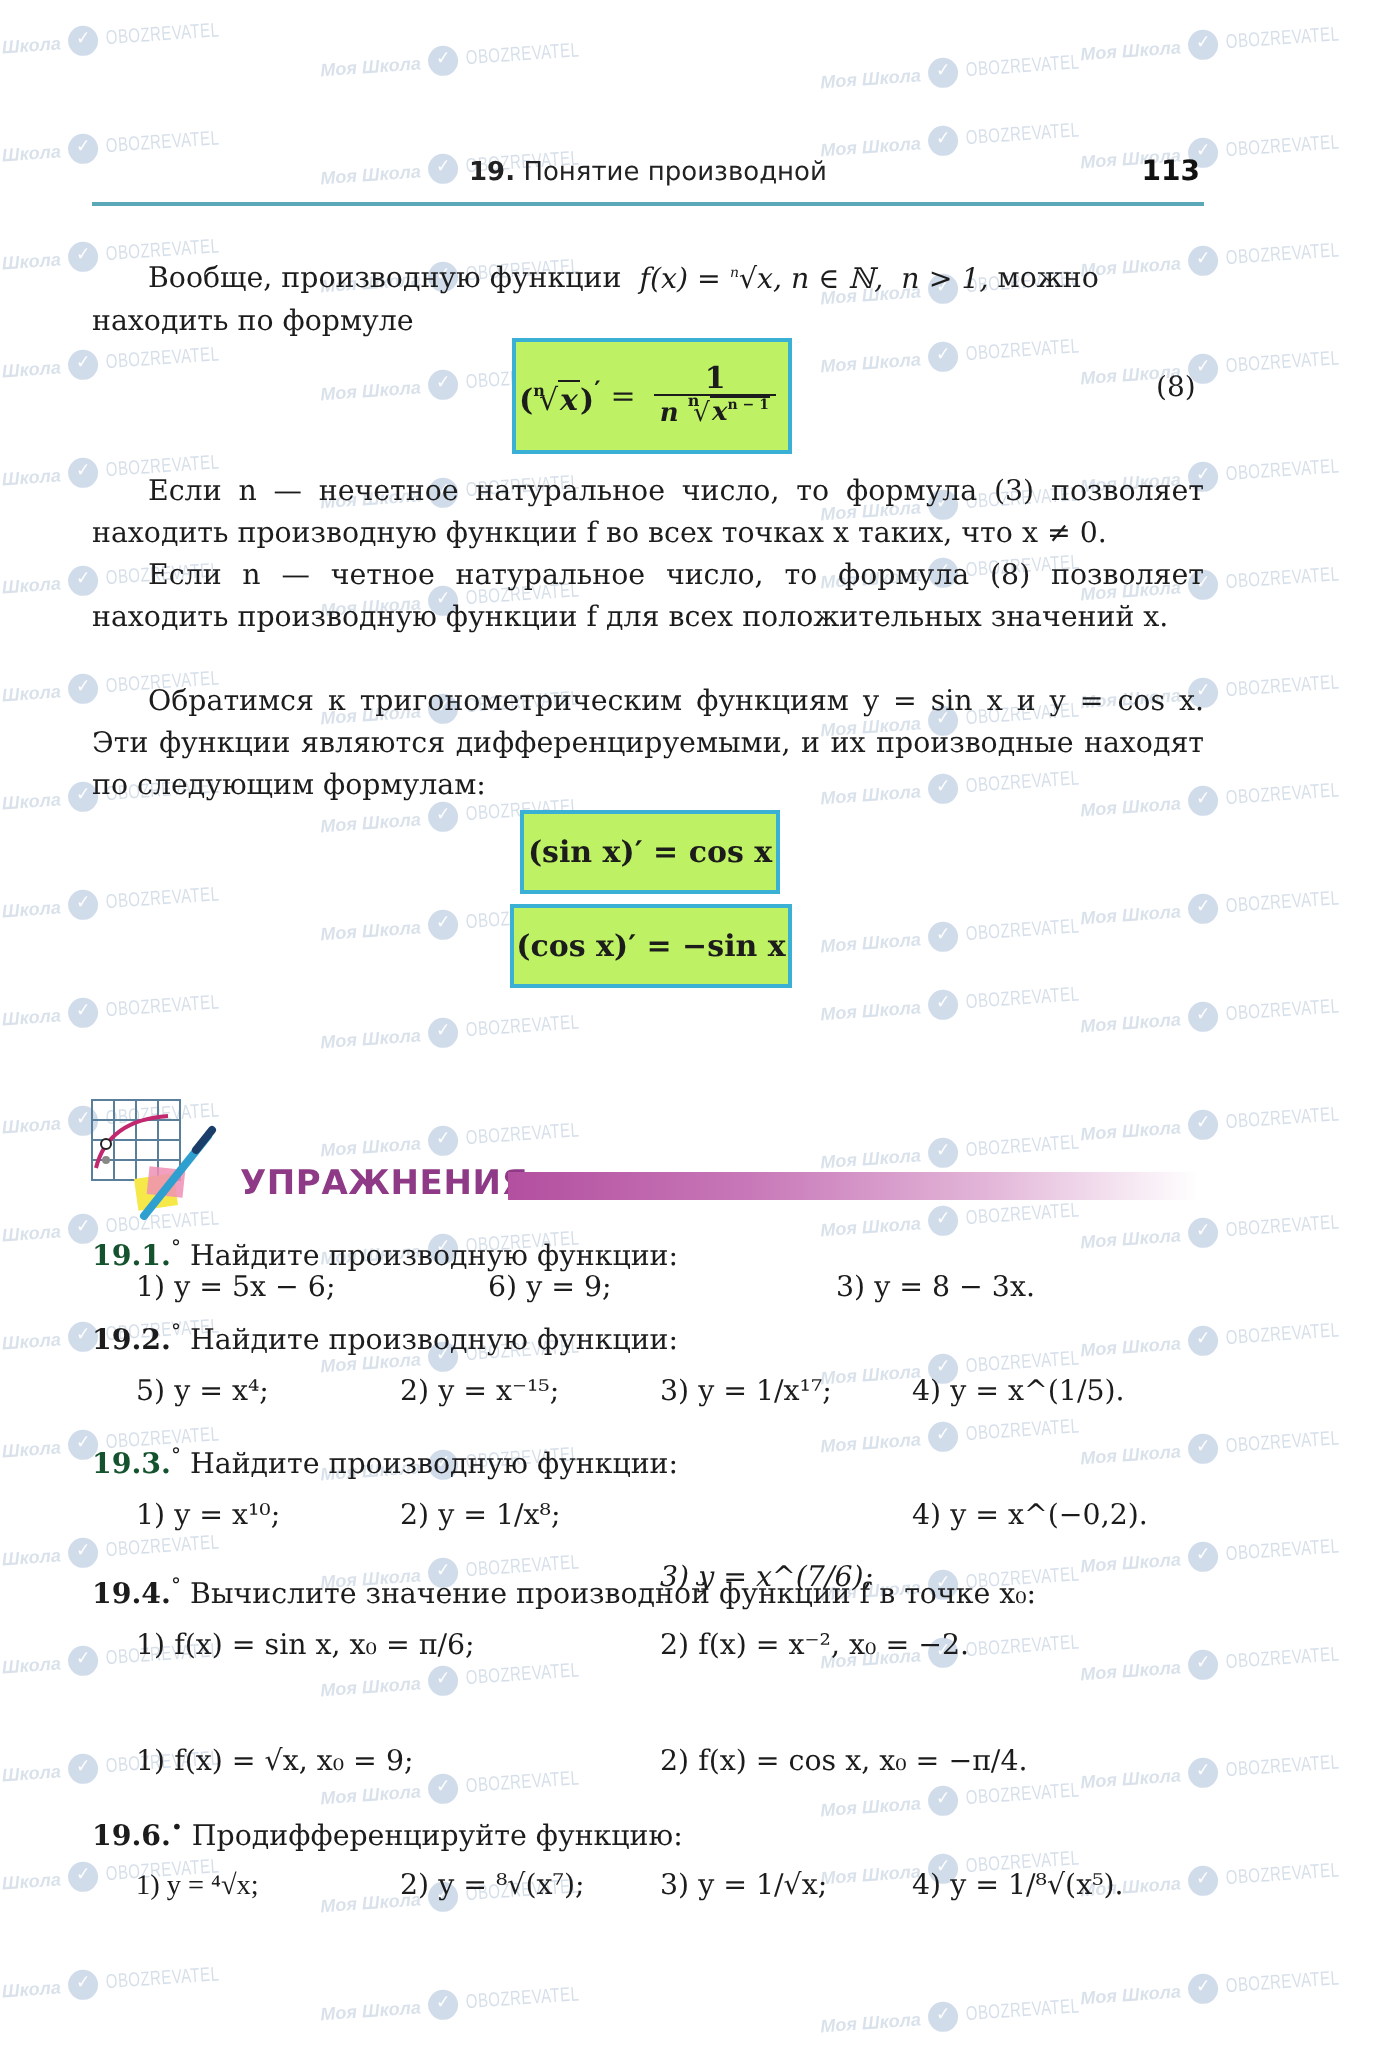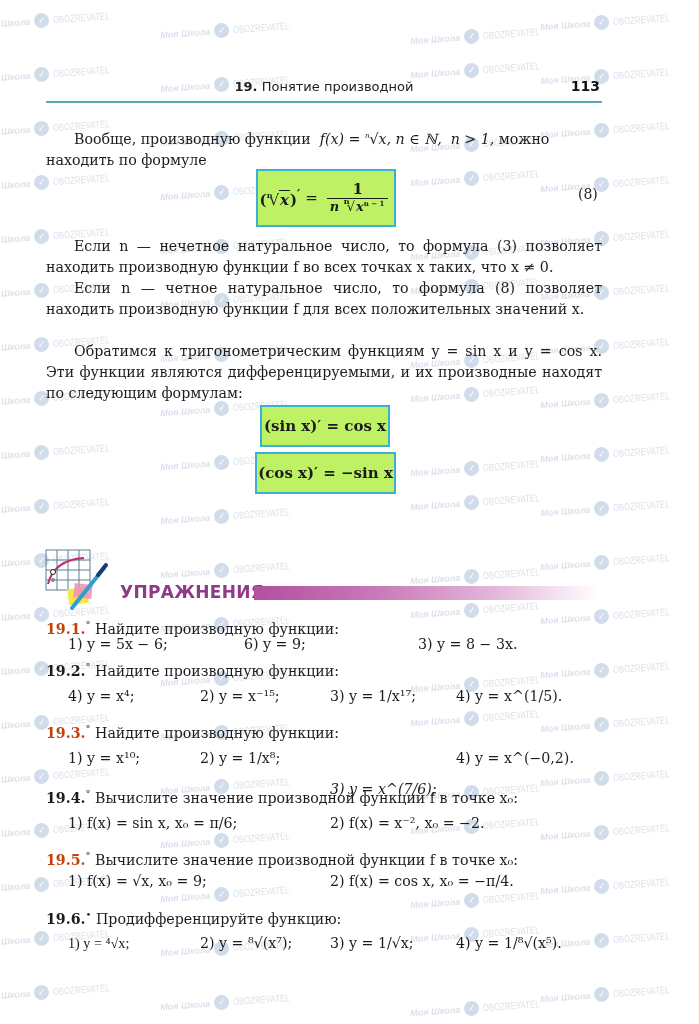--- a/index.html
+++ b/index.html
@@ -43,21 +43,21 @@
   .eq-no { position:absolute; font-size:14px; }
 
   
   .ex-head { position:absolute; left:40px; top:546px; width:580px; height:70px; }
   .ex-icon { position:absolute; left:0; top:0; width:72px; height:66px; }
   .ex-title { position:absolute; left:80px; top:36px; font-family:"DejaVu Sans", sans-serif; font-weight:bold; font-size:17px; color:#8e3a86; letter-spacing:0.3px; }
   .ex-bar { position:absolute; left:214px; top:40px; width:345px; height:14px; background:linear-gradient(to right, #b34f9f 0%, #c878b8 35%, #e3b7d9 70%, rgba(255,255,255,0) 100%); }
 
   .ex { position:absolute; margin:0; font-size:14.2px; line-height:20px; white-space:nowrap; }
   .ex-num { font-weight:bold; }
-  .ex-num.teal { color:#c2410c; }
+  .ex-num.teal { color:#14532d; }
   .ex-num.dark { color:#1c1c1c; }
   .deg { font-size:10px; vertical-align:super; }
   .row { position:absolute; font-size:14.2px; white-space:nowrap; }
 </style>
 </head>
 <body>
 
 <div class="page">
 
   <div class="wm-layer" id="wm-layer">
@@ -517,45 +517,41 @@
       <span>Найдите производную функции:</span>
     </div>
     <div class="row" style="left:68px; top:636px;text-align:center;">1) y = 5x − 6;</div>
     <div class="row" style="left:244px; top:636px;">6) y = 9;</div>
     <div class="row" style="left:418px; top:636px;">3) y = 8 − 3x.</div>
 
     <div class="ex" style="left:46px; top:657px;">
       <span class="ex-num dark">19.2.</span><span class="deg">°</span>
       <span>Найдите производную функции:</span>
     </div>
-    <div class="row" style="left:68px; top:688px;">4) y = x⁴;</div>
+    <div class="row" style="left:68px; top:688px;">5) y = x⁴;</div>
     <div class="row" style="left:200px; top:688px;">2) y = x⁻¹⁵;</div>
     <div class="row" style="left:330px; top:688px;">3) y = 1/x¹⁷;</div>
     <div class="row" style="left:456px; top:688px;">4) y = x^(1/5).</div>
 
     <div class="ex" style="left:46px; top:719px;">
       <span class="ex-num teal">19.3.</span><span class="deg">°</span>
       <span>Найдите производную функции:</span>
     </div>
     <div class="row" style="left:68px; top:750px;">1) y = x¹⁰;</div>
     <div class="row" style="left:200px; top:750px;">2) y = 1/x⁸;</div>
     <div class="row" style="left:330px; top:781px;font-style:italic;">3) y = x^(7/6);</div>
     <div class="row" style="left:456px; top:750px;">4) y = x^(−0,2).</div>
 
     <div class="ex" style="left:46px; top:784px;">
       <span class="ex-num dark">19.4.</span><span class="deg">°</span>
       <span>Вычислите значение производной функции f в точке x₀:</span>
     </div>
     <div class="row" style="left:68px; top:815px;">1) f(x) = sin x,  x₀ = π/6;</div>
     <div class="row" style="left:330px; top:815px;">2) f(x) = x⁻²,  x₀ = −2.</div>
 
-    <div class="ex" style="left:46px; top:846px;">
-      <span class="ex-num teal">19.5.</span><span class="deg">°</span>
-      <span>Вычислите значение производной функции f в точке x₀:</span>
-    </div>
     <div class="row" style="left:68px; top:873px;">1) f(x) = √x,  x₀ = 9;</div>
     <div class="row" style="left:330px; top:873px;">2) f(x) = cos x,  x₀ = −π/4.</div>
 
     <div class="ex" style="left:46px; top:905px;">
       <span class="ex-num dark">19.6.</span><span class="deg">•</span>
       <span>Продифференцируйте функцию:</span>
     </div>
     <div class="row" style="left:68px; top:935px;font-family:Liberation Serif, serif;">1) y = ⁴√x;</div>
     <div class="row" style="left:200px; top:935px;">2) y = ⁸√(x⁷);</div>
     <div class="row" style="left:330px; top:935px;">3) y = 1/√x;</div>

